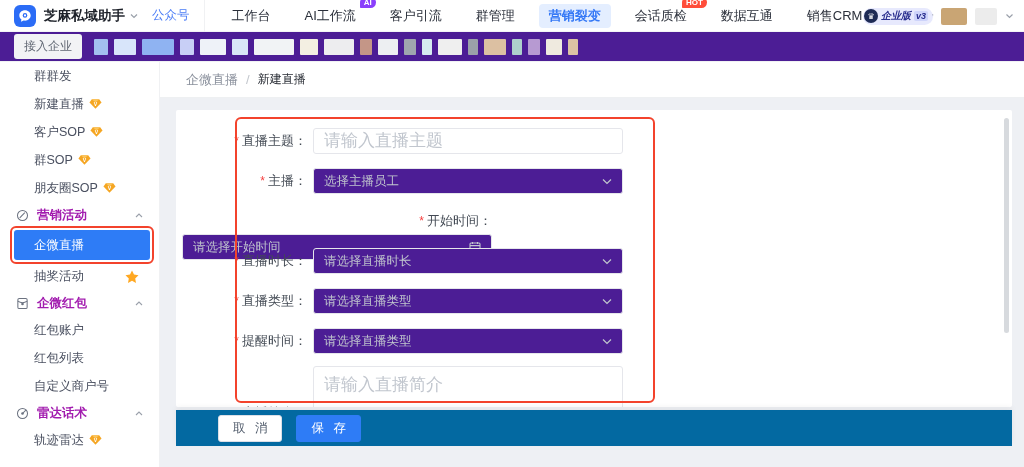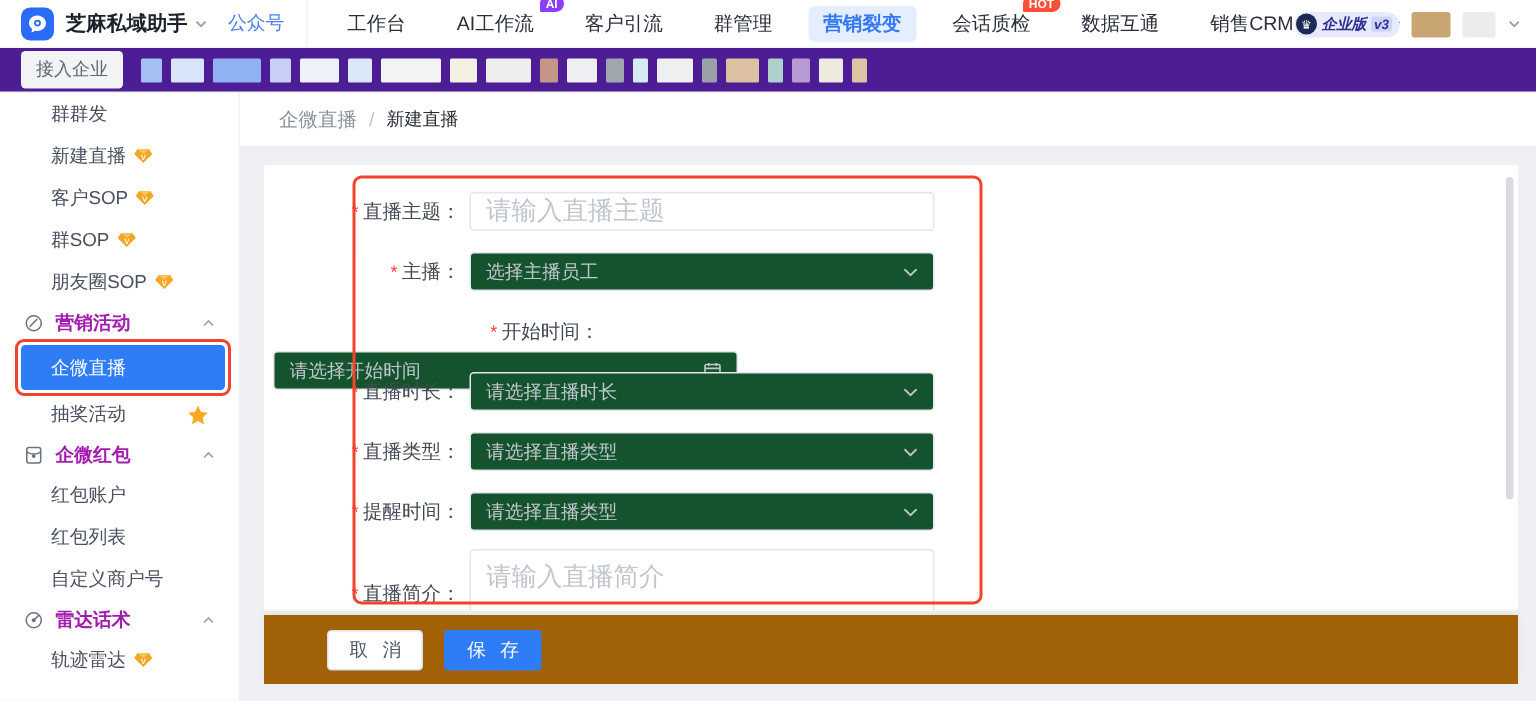--- a/index.html
+++ b/index.html
@@ -49,33 +49,33 @@
   .main{position:absolute;left:160px;top:62px;width:864px;height:405px;background:#eef0f4;}
   .breadcrumb-bar{height:36px;background:#fff;border-bottom:1px solid #eef0f2;display:flex;align-items:center;padding-left:26px;gap:8px;}
   .bc-parent{color:#8a909c;font-size:13px;cursor:pointer;}
   .bc-sep{color:#c2c6cc;font-size:13px;}
   .bc-current{color:#272b33;font-size:12px;font-weight:500;}
 
   .content-card{position:relative;margin:12px 12px 0 16px;height:297px;background:#fff;border-radius:2px;overflow:hidden;}
   .v-scrollbar{position:absolute;right:3px;top:8px;width:5px;height:215px;border-radius:3px;background:#d7dade;}
   .annotation-box{position:absolute;left:59px;top:7px;width:420px;height:286px;border:2px solid #f3432c;border-radius:6px;pointer-events:none;z-index:5;}
 
-  .frow{position:absolute;left:0;display:flex;align-items:center;}
+  .frow{position:absolute;left:0;display:flex;align-items:flex-end;}
   .flabel{width:131px;text-align:right;font-size:13px;color:#434a54;line-height:26px;white-space:nowrap;}
   .req::before{content:"*";color:#f53f3f;margin-right:3px;font-size:12px;}
   .fctrl{position:relative;margin-left:6px;width:310px;height:26px;}
   .fctrl input,.fctrl textarea{width:100%;height:100%;border:1px solid #e5e6eb;border-radius:3px;padding:0 10px;font-size:17px;color:#333;outline:none;font-family:inherit;background:#fff;}
   .fctrl textarea{padding:6px 10px;resize:none;}
   .fctrl input::placeholder,.fctrl textarea::placeholder{color:#c1c6ce;}
-  .select-box{width:100%;height:100%;border:1px solid #e5e6eb;border-radius:3px;display:flex;align-items:center;padding:0 10px;cursor:pointer;background:#14532d;}
+  .select-box{width:100%;height:100%;border:1px solid #e5e6eb;border-radius:3px;display:flex;align-items:center;padding:0 10px;cursor:pointer;background:#4c1d95;}
   .select-box .ph{color:#c1c6ce;font-size:12.5px;flex:1;white-space:nowrap;overflow:hidden;}
   .ctrl-icon{display:flex;flex:0 0 auto;}
   .t-area{height:60px;}
 
-  .footer-bar{position:relative;margin:3px 12px 0 16px;height:46px;background:#a16207;box-shadow:0 -3px 6px rgba(0,0,0,0.05);display:flex;align-items:center;z-index:6;}
+  .footer-bar{position:relative;margin:3px 12px 0 16px;height:36px;background:#0369a1;box-shadow:0 -3px 6px rgba(0,0,0,0.05);display:flex;align-items:center;z-index:6;}
   .btn{height:27px;border-radius:3px;font-size:12.5px;display:flex;align-items:center;justify-content:center;cursor:pointer;letter-spacing:3px;padding:0 11px 0 14px;white-space:nowrap;}
   .btn-cancel{margin-left:42px;background:#fff;border:1px solid #dcdfe6;color:#4e5969;}
   .btn-save{margin-left:14px;background:#2e7cf6;border:1px solid #2e7cf6;color:#fff;}
 </style>
 </head>
 <body>
 
 <div class="navbar">
   <div class="logo-box">
     <svg width="14" height="14" viewBox="0 0 16 16">

